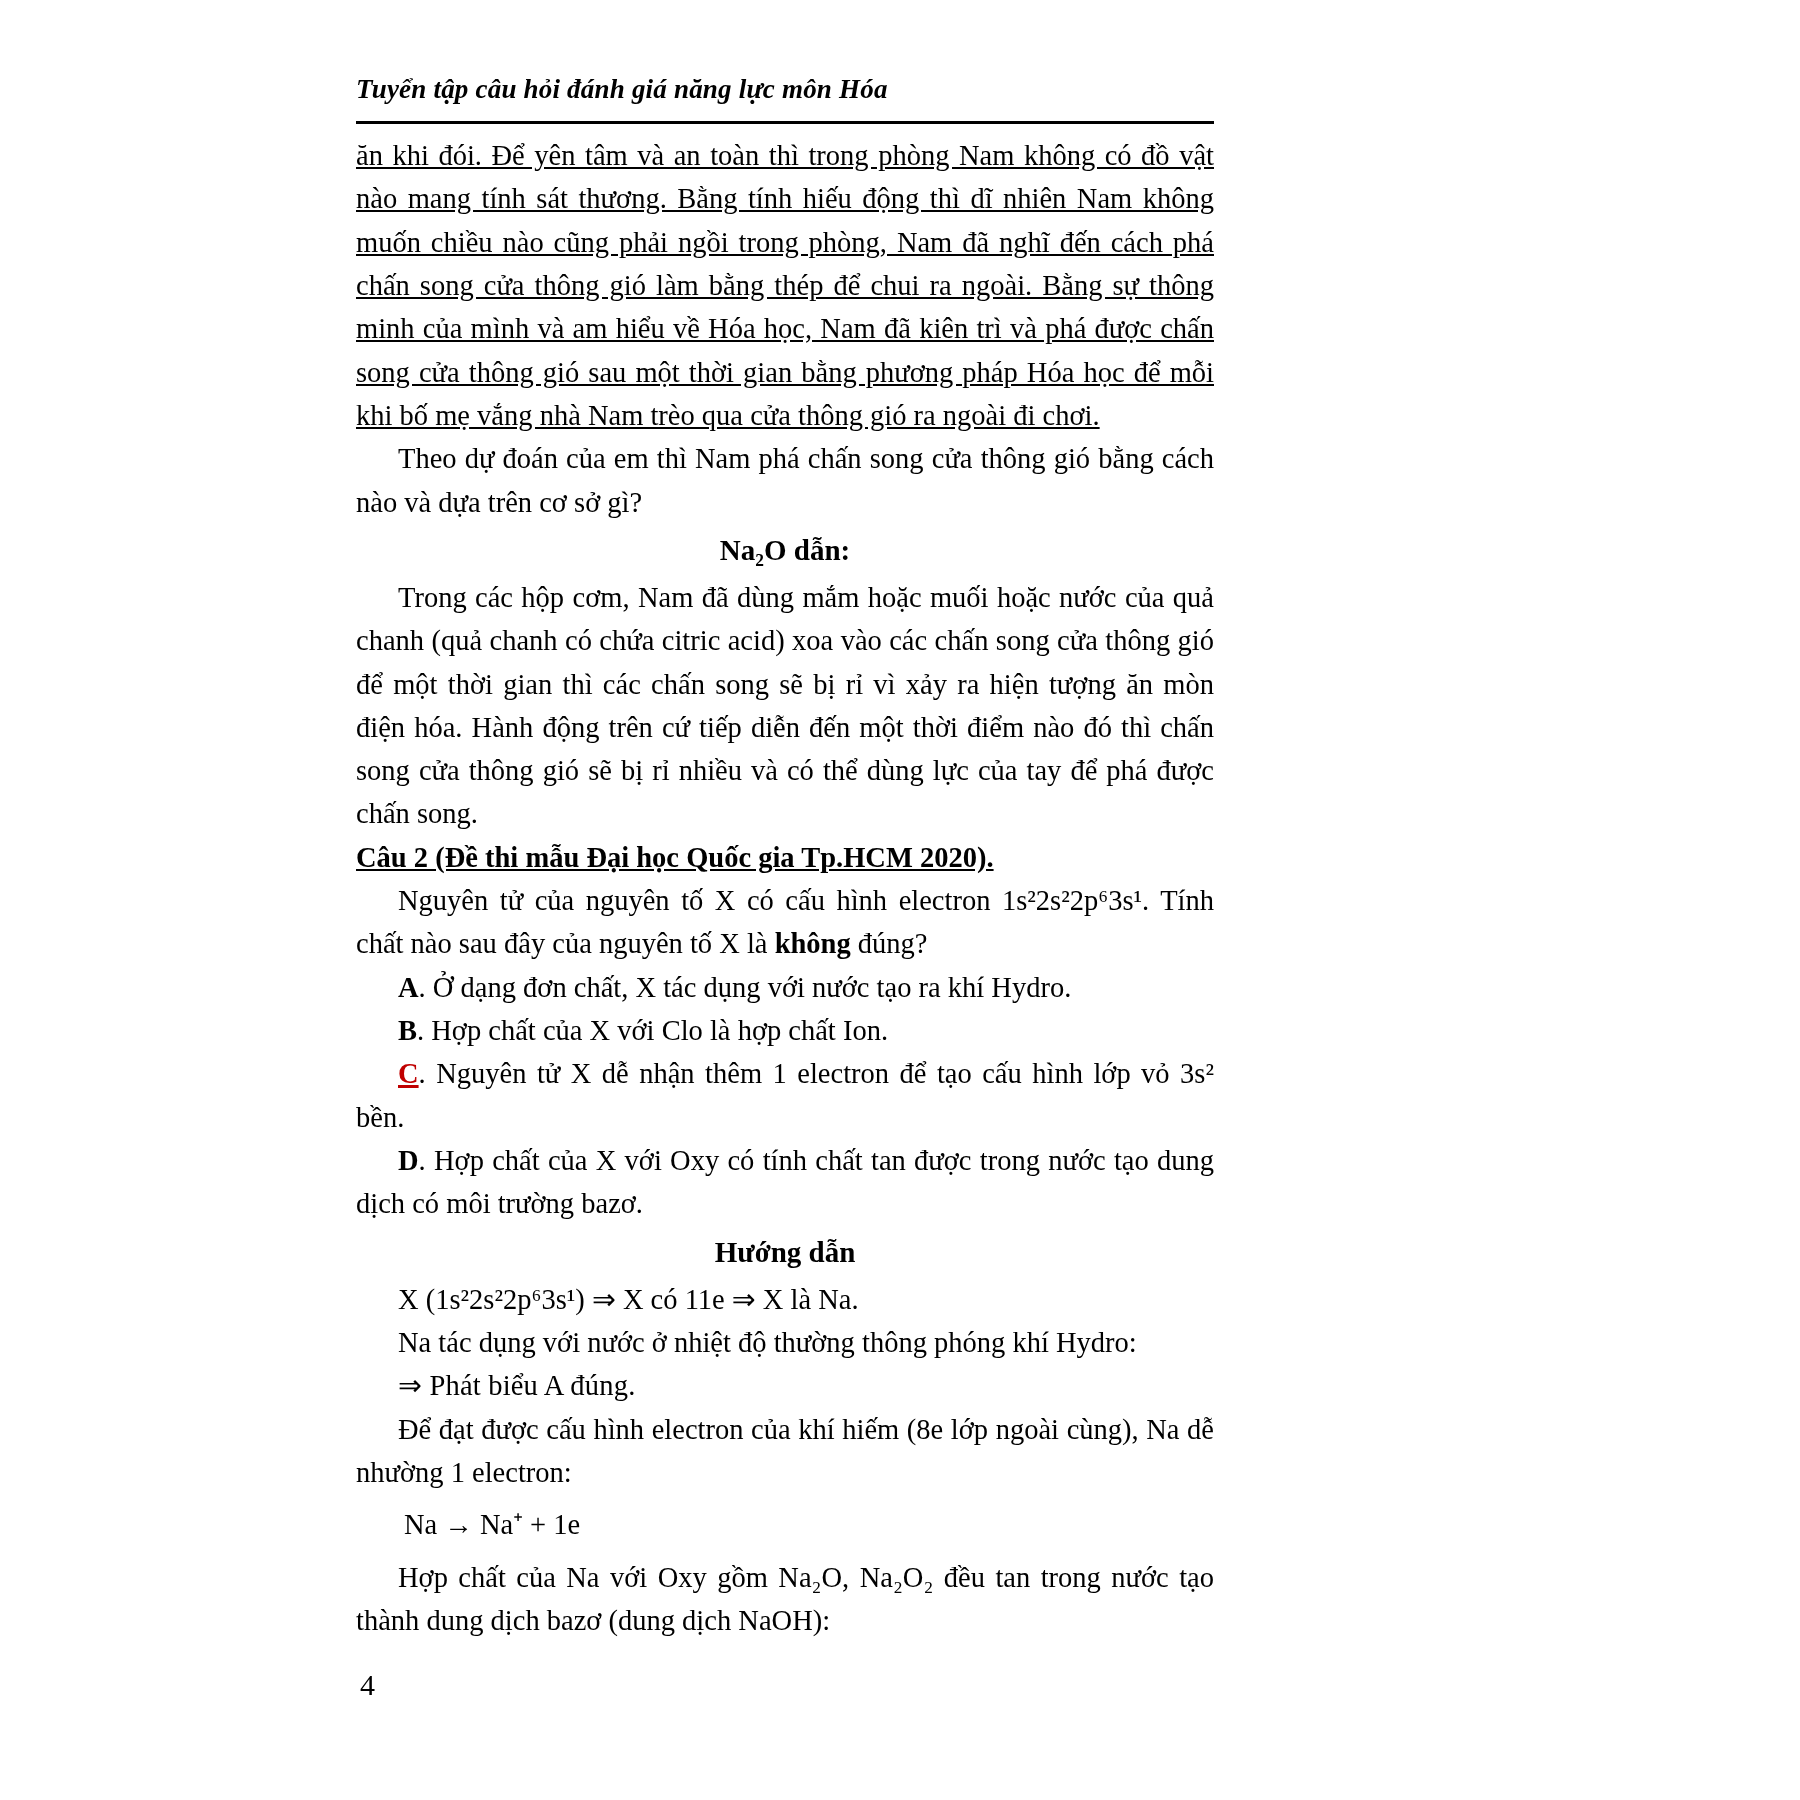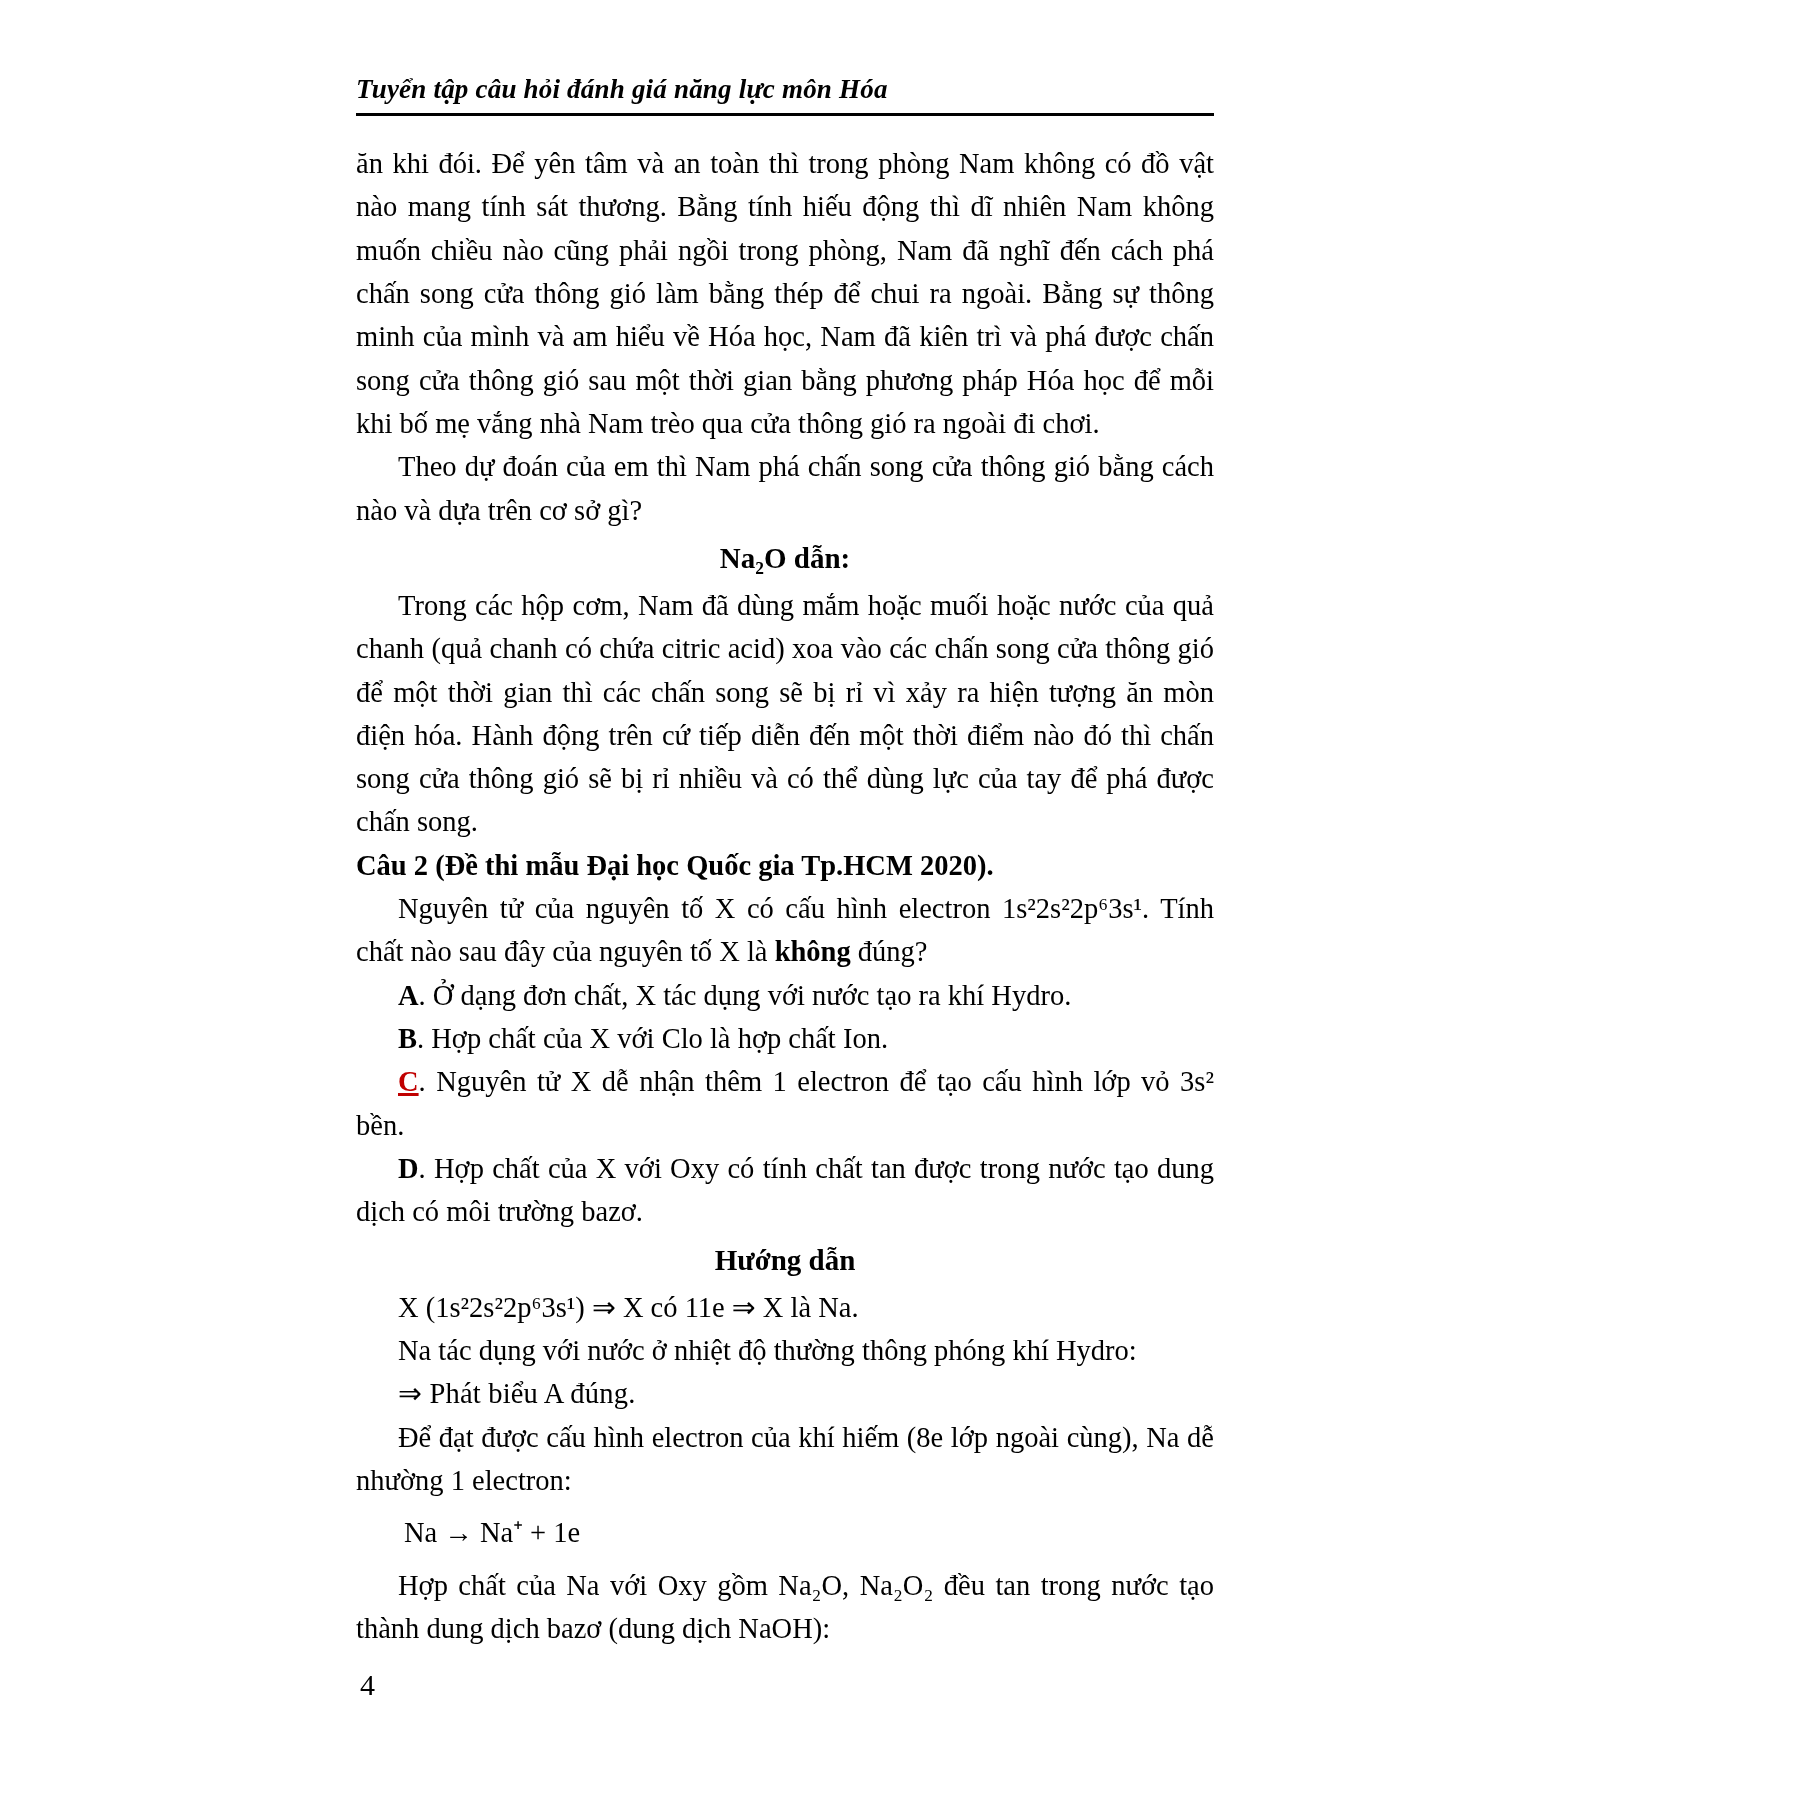--- a/index.html
+++ b/index.html
@@ -17,37 +17,37 @@
     overflow: hidden;
   }
   .content {
     position: absolute;
     left: 356px;
     top: 74px;
     width: 858px;
   }
   .header-block {
     border-bottom: 3px solid #000000;
-    padding-bottom: 8px;
-    margin-bottom: 26px;
+    padding-bottom: 16px;
+    margin-bottom: 10px;
   }
   .header-title {
     font-style: italic;
     font-weight: bold;
     font-size: 27px;
     letter-spacing: 0.2px;
   }
   p {
     margin: 0;
     font-size: 28.5px;
     line-height: 1.52;
     text-align: justify;
   }
   .ind { text-indent: 42px; }
-  .noind { text-indent: 0; }
+  .noind { text-indent: 0; text-decoration: underline; }
   .center-head {
     margin: 4px 0;
     font-size: 29px;
     line-height: 1.52;
     font-weight: bold;
     text-align: center;
   }
   .bold { font-weight: bold; }
   .opt { text-indent: 42px; }
   .opt b { font-weight: bold; }

